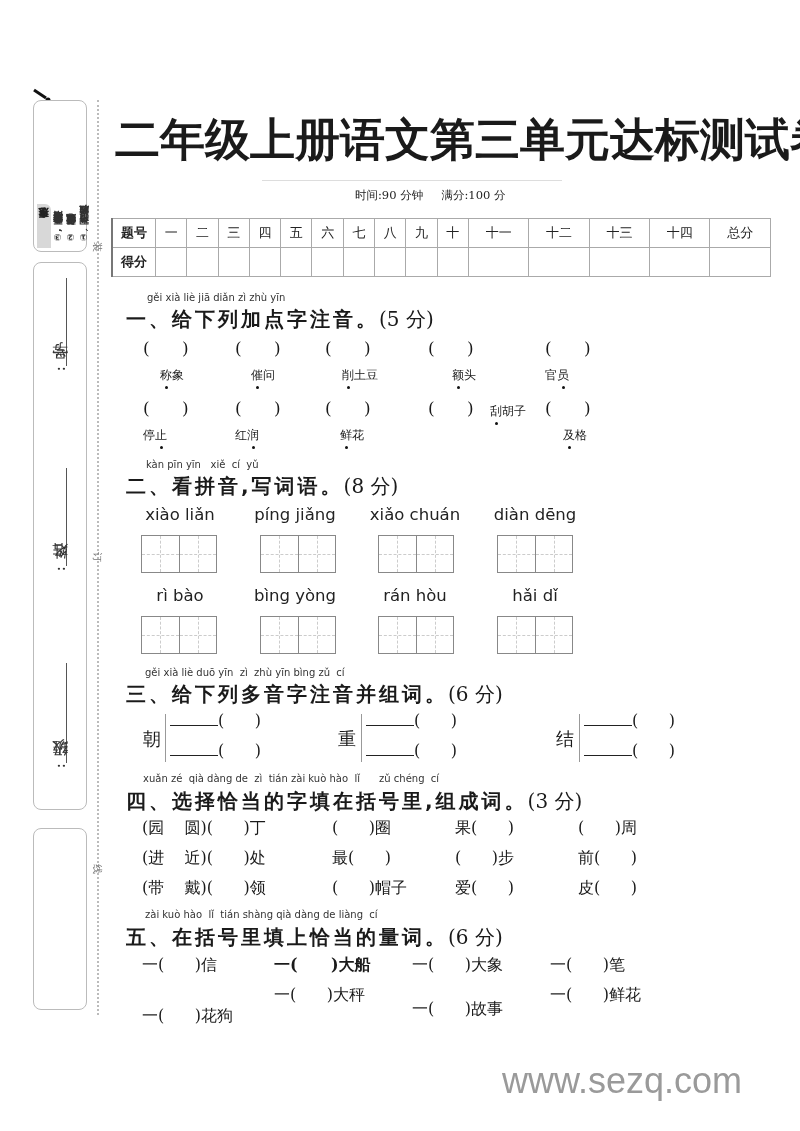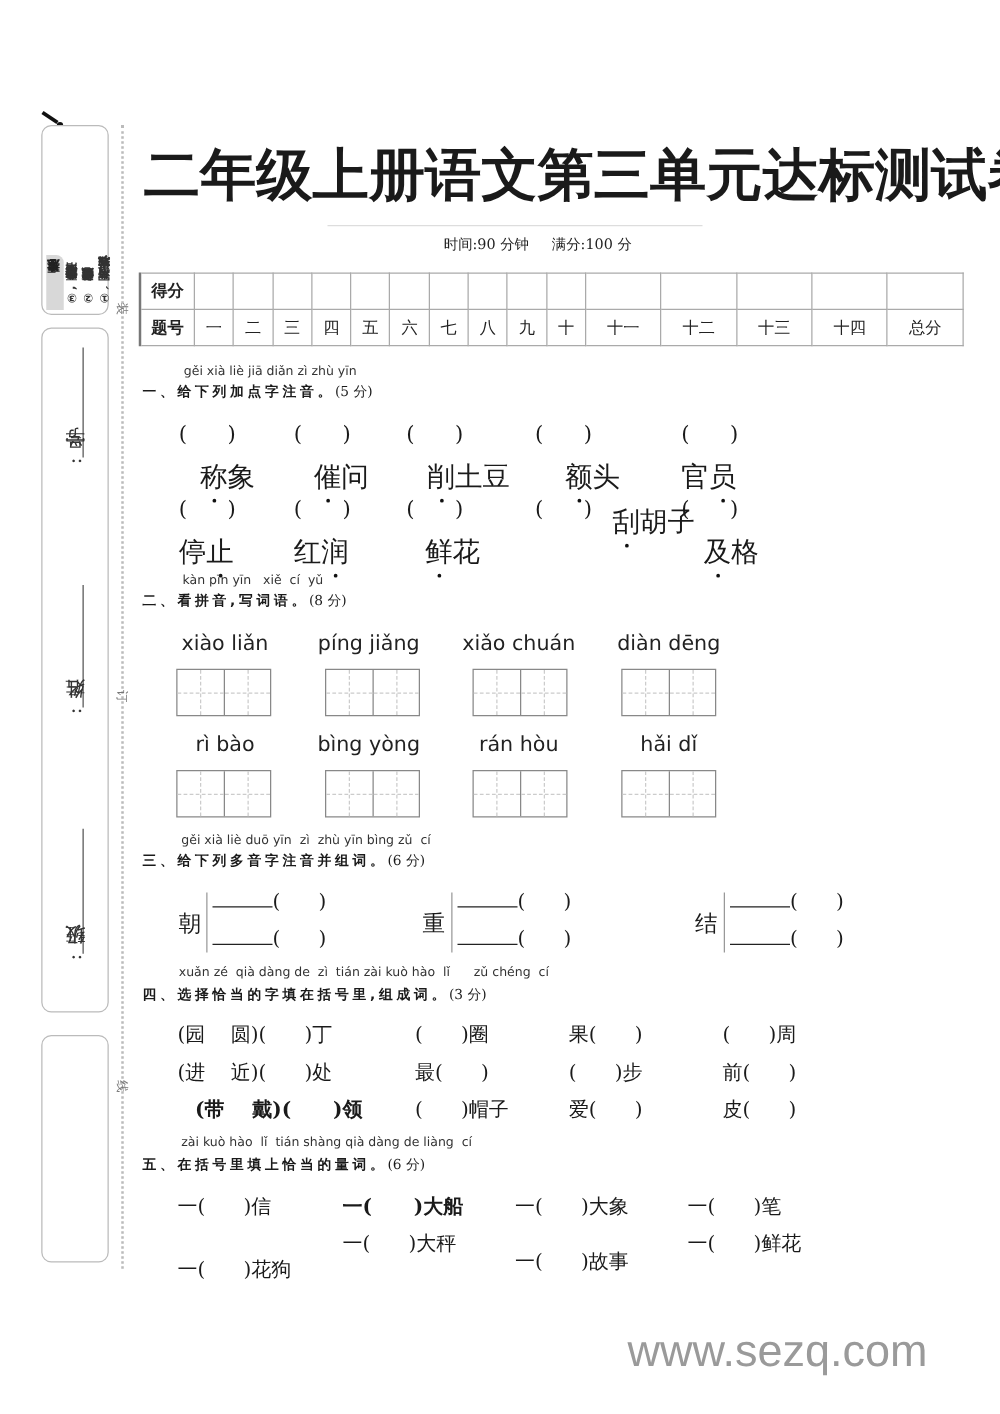--- a/index.html
+++ b/index.html
@@ -24,24 +24,24 @@
   .title { left:115px; top:110px; width:650px; font-size:45px; font-weight:bold; letter-spacing:0px; font-family:"DejaVu Serif",serif; white-space:nowrap; }
   .subline { left:262px; top:180px; width:300px; border-top:1px solid #ddd; }
   .meta { left:355px; top:188px; font-size:11.5px; color:#222; }
   
   table.score { position:absolute; left:111px; top:218px; border-collapse:collapse; width:660px; }
   table.score td { border:1px solid #aaa; height:28px; text-align:center; font-size:13px; font-family:"DejaVu Sans",sans-serif; color:#222; padding:0; }
   table.score td.lbl { width:42px; font-weight:bold; }
   table.score tr td:first-child { border-left:2px solid #777; }
   
   .pinyin { font-family:"DejaVu Sans",sans-serif; font-size:10px; color:#333; white-space:pre; }
-  .sec-title { font-family:"DejaVu Sans",sans-serif; font-weight:bold; font-size:11px; letter-spacing:3px; white-space:nowrap; }
+  .sec-title { font-family:"DejaVu Sans",sans-serif; font-weight:bold; font-size:20px; letter-spacing:3px; white-space:nowrap;margin-left:12px; }
   .sec-score { font-family:"DejaVu Serif",serif; font-weight:normal; letter-spacing:0; }
   .paren { font-size:17px; white-space:pre; }
-  .word { font-size:22px; white-space:nowrap; }
+  .word { font-size:12px; white-space:nowrap; }
   .word .dot { position:relative; }
   .word .dot::after { content:""; position:absolute; left:50%; bottom:-7px; width:3px; height:3px; margin-left:-1.5px; background:#111; border-radius:50%; }
   .py-word { font-family:"DejaVu Sans",sans-serif; font-size:16.5px; color:#222; white-space:nowrap; text-align:center; width:120px; }
   .tzg { width:76px; height:38px; border:1px solid #888; display:flex; box-sizing:border-box; }
   .tzg .cell { flex:1; position:relative; border-right:1px solid #888; }
   .tzg .cell:last-child { border-right:none; }
   .tzg .cell::before { content:""; position:absolute; left:50%; top:0; bottom:0; border-left:1px dashed #ccc; }
   .tzg .cell::after { content:""; position:absolute; top:50%; left:0; right:0; border-top:1px dashed #ccc; }
   .poly-char { font-size:18px; }
   .brace { border-left:1px solid #999; height:48px; }
@@ -90,55 +90,55 @@
 <div class="abs title">二年级上册语文第三单元达标测试卷</div>
 <div class="abs subline"></div>
 <div class="abs meta">
   <span>时间:90 分钟</span>&nbsp;&nbsp;&nbsp;&nbsp;
   <span>满分:100 分</span>
 </div>
 
 <table class="score">
   <tbody>
       <tr>
-    <td class="lbl">得分</td>
-    <td></td>
-        <td></td>
-    <td></td>
-        <td></td>
-    <td></td>
-        <td></td>
-    <td></td>
-        <td></td>
-    <td></td>
-        <td></td>
-    <td></td>
-        <td></td>
-    <td></td>
-        <td></td>
-    <td></td>
-  </tr>
-  <tr>
     <td class="lbl">题号</td>
     <td>一</td>
     <td>二</td>
     <td>三</td>
     <td>四</td>
     <td>五</td>
     <td>六</td>
     <td>七</td>
     <td>八</td>
     <td>九</td>
     <td>十</td>
     <td>十一</td>
     <td>十二</td>
     <td>十三</td>
     <td>十四</td>
     <td>总分</td>
   </tr>
+  <tr>
+    <td class="lbl">得分</td>
+    <td></td>
+        <td></td>
+    <td></td>
+        <td></td>
+    <td></td>
+        <td></td>
+    <td></td>
+        <td></td>
+    <td></td>
+        <td></td>
+    <td></td>
+        <td></td>
+    <td></td>
+        <td></td>
+    <td></td>
+  </tr>
 </tbody>
   </table>
 
 <div class="abs pinyin" style="left:147px; top:292px;">gěi xià liè jiā diǎn zì zhù yīn</div>
 <div class="abs sec-title" style="left:114px; top:306px;">
   <span>一、给下列加点字注音。</span><span class="sec-score">(5 分)</span>
 </div>
 <div class="abs paren" style="left:143px; top:338px;">(      )</div>
 <div class="abs paren" style="left:235px; top:338px;">(      )</div>
 <div class="abs paren" style="left:325px; top:338px;">(      )</div>
@@ -240,21 +240,21 @@
 <div class="abs row4" style="left:142px; top:818px;">(园    圆)(      )丁</div>
 <div class="abs row4" style="left:332px; top:818px;">(      )圈</div>
 <div class="abs row4" style="left:455px; top:818px;">果(      )</div>
 <div class="abs row4" style="left:578px; top:818px;">(      )周</div>
 
 <div class="abs row4" style="left:142px; top:848px;">(进    近)(      )处</div>
 <div class="abs row4" style="left:332px; top:848px;">最(      )</div>
 <div class="abs row4" style="left:455px; top:848px;">(      )步</div>
 <div class="abs row4" style="left:578px; top:848px;">前(      )</div>
 
-<div class="abs row4" style="left:156px; top:878px;font-weight:bold;">(带    戴)(      )领</div>
+<div class="abs row4" style="left:142px; top:878px;">(带    戴)(      )领</div>
 <div class="abs row4" style="left:332px; top:878px;">(      )帽子</div>
 <div class="abs row4" style="left:455px; top:878px;">爱(      )</div>
 <div class="abs row4" style="left:578px; top:878px;">皮(      )</div>
 
 <div class="abs pinyin" style="left:145px; top:909px;">zài kuò hào  lǐ  tián shàng qià dàng de liàng  cí</div>
 <div class="abs sec-title" style="left:114px; top:924px;">
   <span>五、在括号里填上恰当的量词。</span><span class="sec-score">(6 分)</span>
 </div>
 
 <div class="abs row4" style="left:142px; top:955px;">一(      )信</div>

